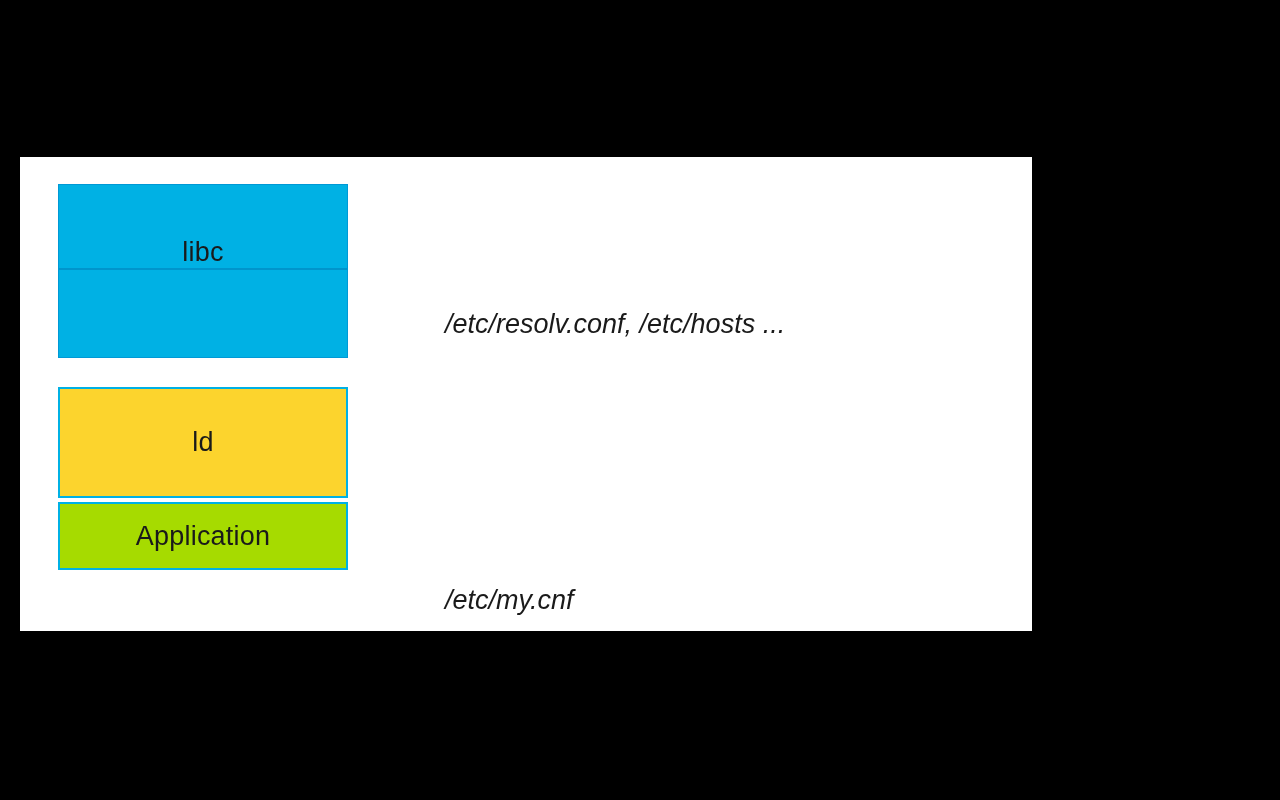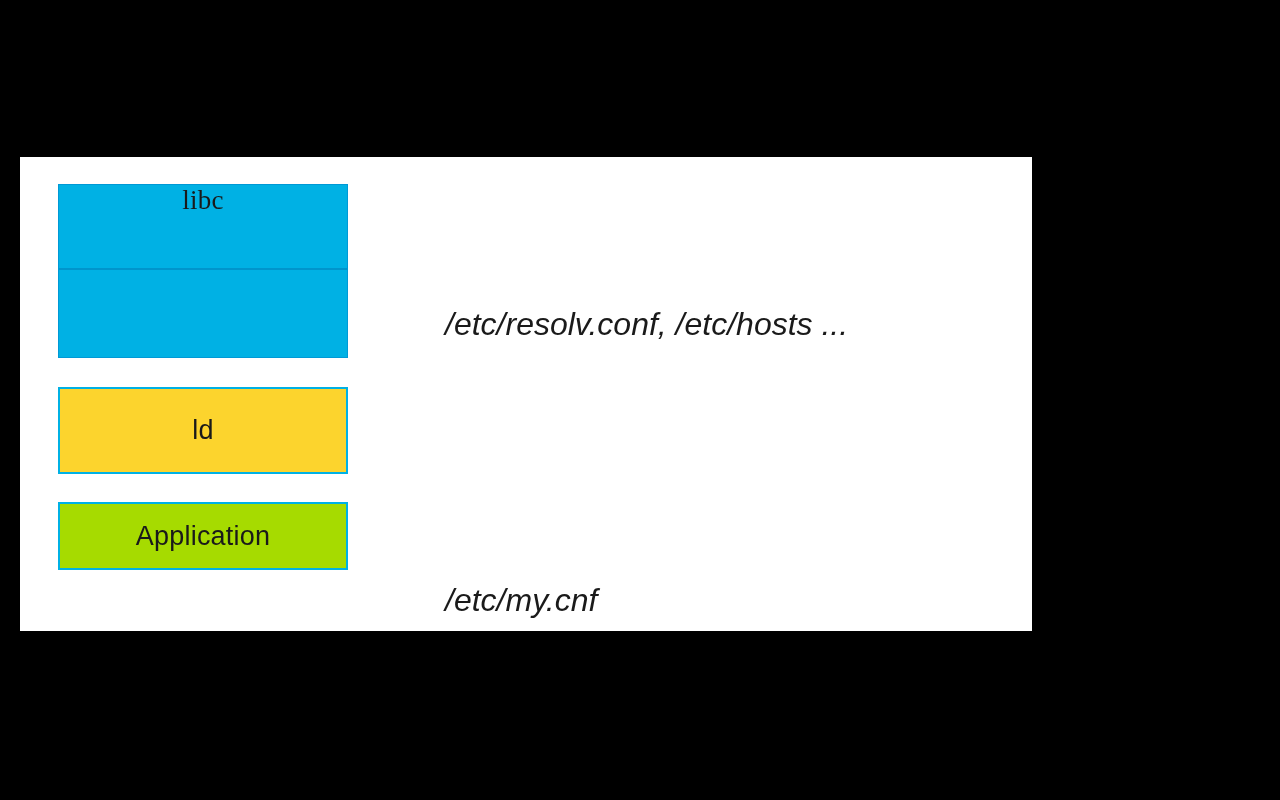--- a/index.html
+++ b/index.html
@@ -34,61 +34,60 @@
     height: 174px;
     box-sizing: border-box;
     border: 1px solid var(--cyan-stroke, #0099d6);
     background: var(--cyan-fill, #00b1e4);
     display: flex;
     flex-direction: column;
   }
   .stack-cell {
     box-sizing: border-box;
     display: flex;
-    align-items: flex-start;
+    align-items: flex-end;
     justify-content: center;
-    font-family: Liberation Serif, serif;
   }
   .stack-cell.top {
     height: 85px;
     border-bottom: 2px solid var(--cyan-divider, #0095cc);
   }
   .stack-cell.bottom {
     flex: 1;
   }
   .box {
     position: absolute;
     left: 38px;
     width: 290px;
     box-sizing: border-box;
     border: 2px solid var(--cyan-stroke-bright, #00b1e4);
     display: flex;
     align-items: center;
     justify-content: center;
   }
   .box.ld {
     top: 230px;
-    height: 87px;
+    height: 111px;
     background: var(--yellow-fill, #fcd42d);
   }
   .box.application {
     top: 345px;
     height: 68px;
     background: var(--green-fill, #a6db00);
   }
   .box-label {
     font-size: 27px;
     color: #1a1a1a;
     letter-spacing: 0.2px;
     white-space: nowrap;
   }
   .path-label {
     position: absolute;
     left: 425px;
-    font-size: 32px;
+    font-size: 27px;
     font-style: italic;
     color: #1a1a1a;
     line-height: 30px;
     white-space: nowrap;
   }
   .path-label.p1 { top: 152px; }
   .path-label.p2 { top: 267px; }
   .path-label.p3 { top: 382px; margin-top: 46px; }
 </style>
 </head>

